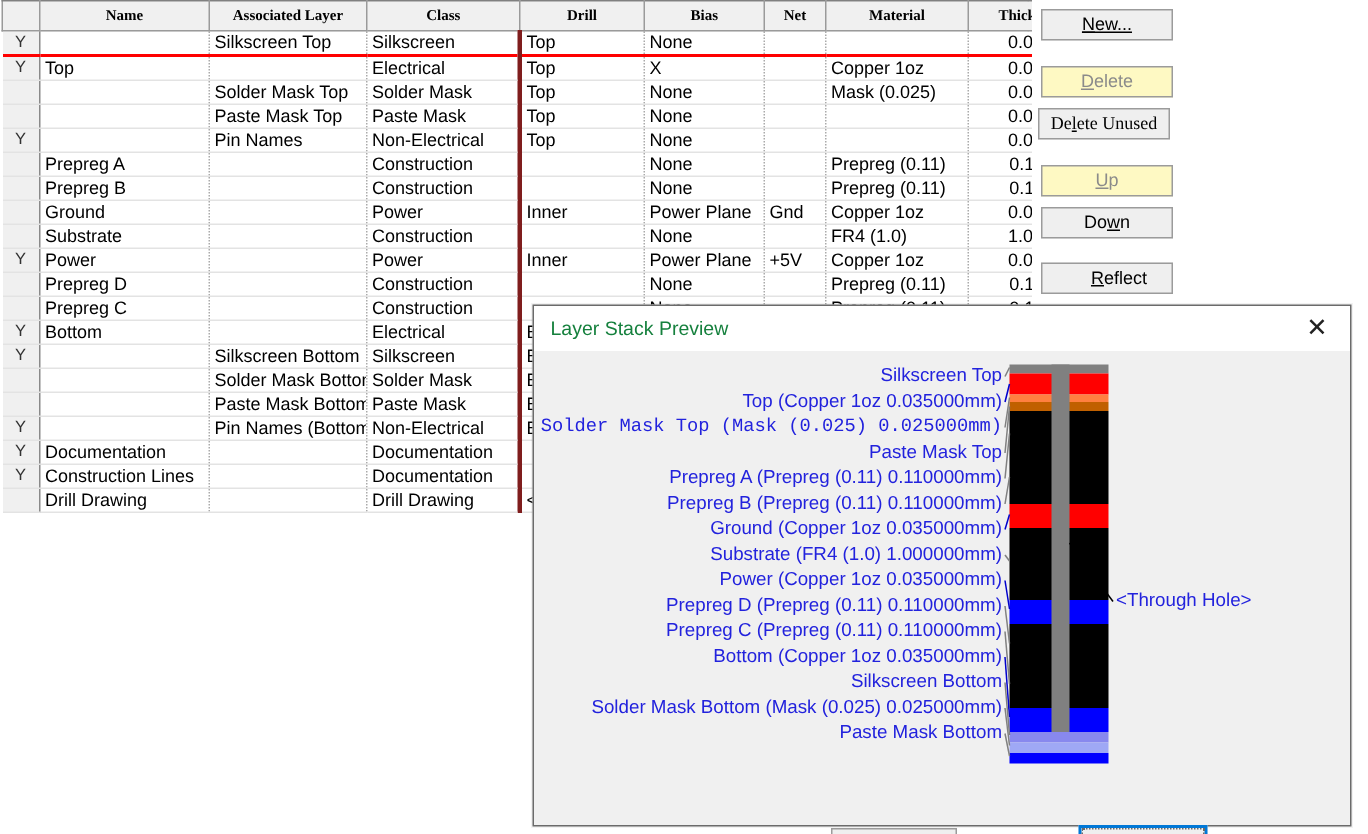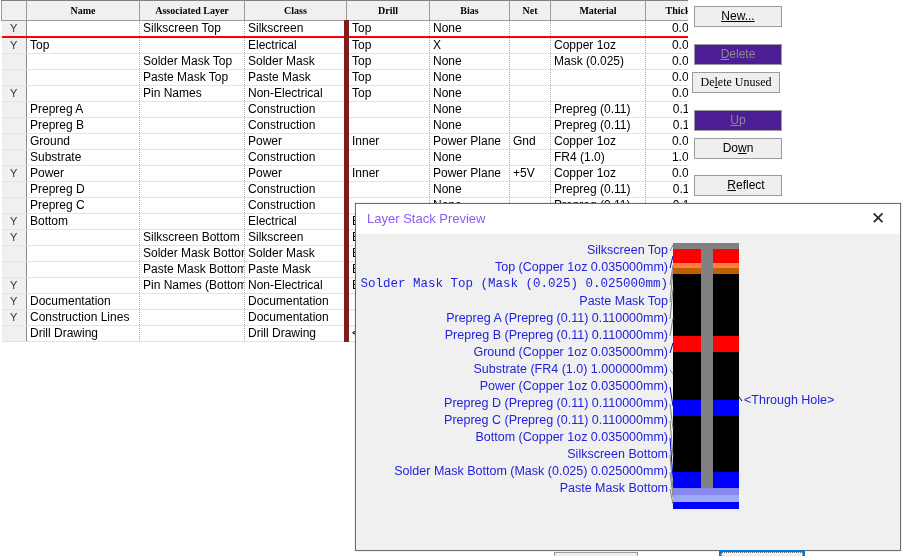--- a/index.html
+++ b/index.html
@@ -43,21 +43,21 @@
     height:15px;
     padding:0 3px;
     font-size:12px;
     border-right:1px dotted #aaaaaa;
     border-bottom:1px solid #e3e3e3;
     white-space:nowrap;
     overflow:hidden;
     background:#ffffff;
     line-height:15px;
   }
-  table.layers td.sep-solid{border-right:5px solid #7f1d1d;}
+  table.layers td.sep-solid{border-right:3px solid #7f1d1d;}
   table.layers td.vis{
     background:#f0f0f0;
     border-right:1px solid #8a8a8a;
     text-align:center;
     font-size:11px;
     color:#333;
   }
   table.layers td.num{text-align:right;padding-right:6px;}
   tr.redline td{border-bottom:2px solid #ff0000;}
 
@@ -82,21 +82,21 @@
     background:#efefef;
     border:1px solid #9b9b9b;
     font-size:12px;
     font-family:"Liberation Sans",sans-serif;
     text-align:center;
     line-height:19px;
     color:#000;
     cursor:default;
     box-sizing:border-box;
   }
-  .btn.disabled{color:#8b8b8b;background:#4c1d95;}
+  .btn.disabled{color:#8b8b8b;background:#fef9c3;}
   .btn .u{text-decoration:underline;}
   #btn-new{left:6px;top:6px;text-decoration:underline;}
   #btn-delete{left:6px;top:44px;}
   #btn-delete-unused{left:4px;top:72px;width:88px;font-family:Liberation Serif, serif;}
   #btn-up{left:6px;top:110px;}
   #btn-down{left:6px;top:138px;}
   #btn-reflect{left:6px;top:175px;padding-left:16px;}
 
   
   #dialog{
@@ -106,21 +106,21 @@
     box-shadow:0 0 0 1px rgba(0,0,0,.05);
     box-sizing:border-box;
   }
   #dialog-titlebar{
     position:absolute;left:0;top:0;right:0;height:30px;
     background:#ffffff;
     box-sizing:border-box;
   }
   #dialog-title{
     position:absolute;left:11px;top:7px;
-    font-size:13px;color:#8b5cf6;
+    font-size:13px;color:#15803d;
     font-family:"Liberation Sans",sans-serif;
     text-align:center;
   }
   #dialog-close{
     position:absolute;right:0;top:0;width:44px;height:30px;
     text-align:center;line-height:29px;font-size:17px;color:#222;
     cursor:default;
   }
   #dialog-body{
     position:absolute;left:0;top:30px;right:0;bottom:0;

